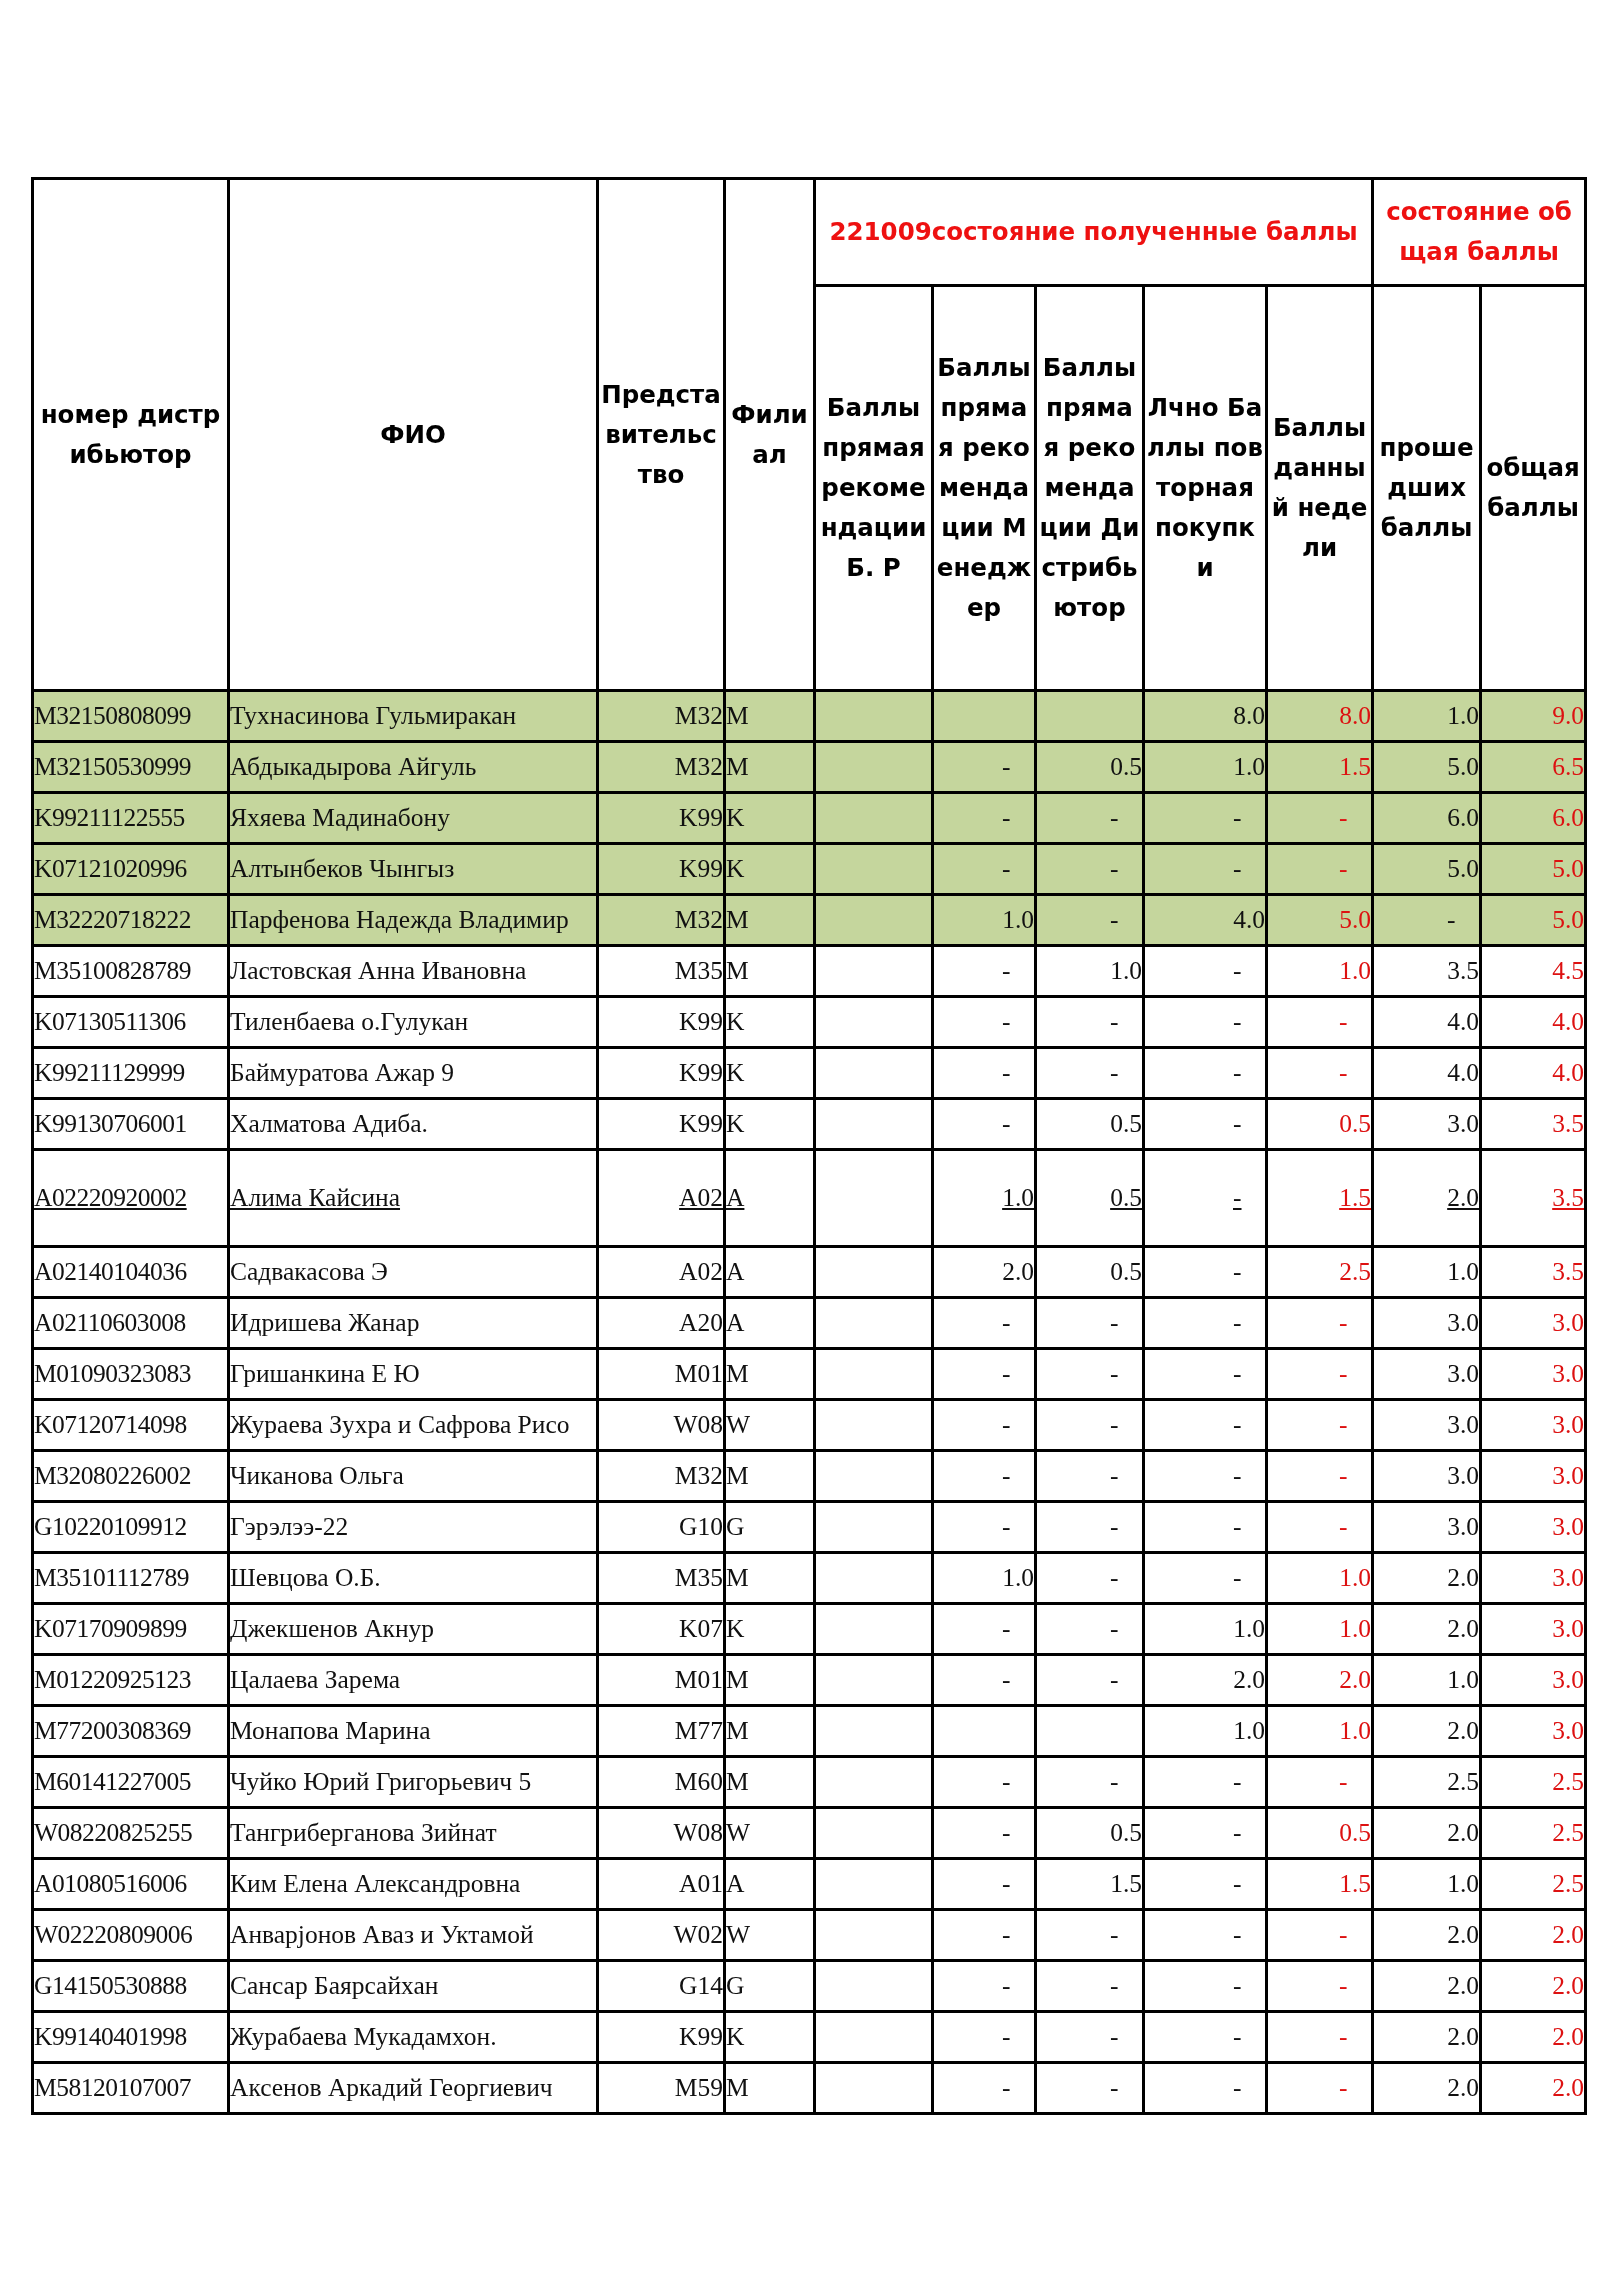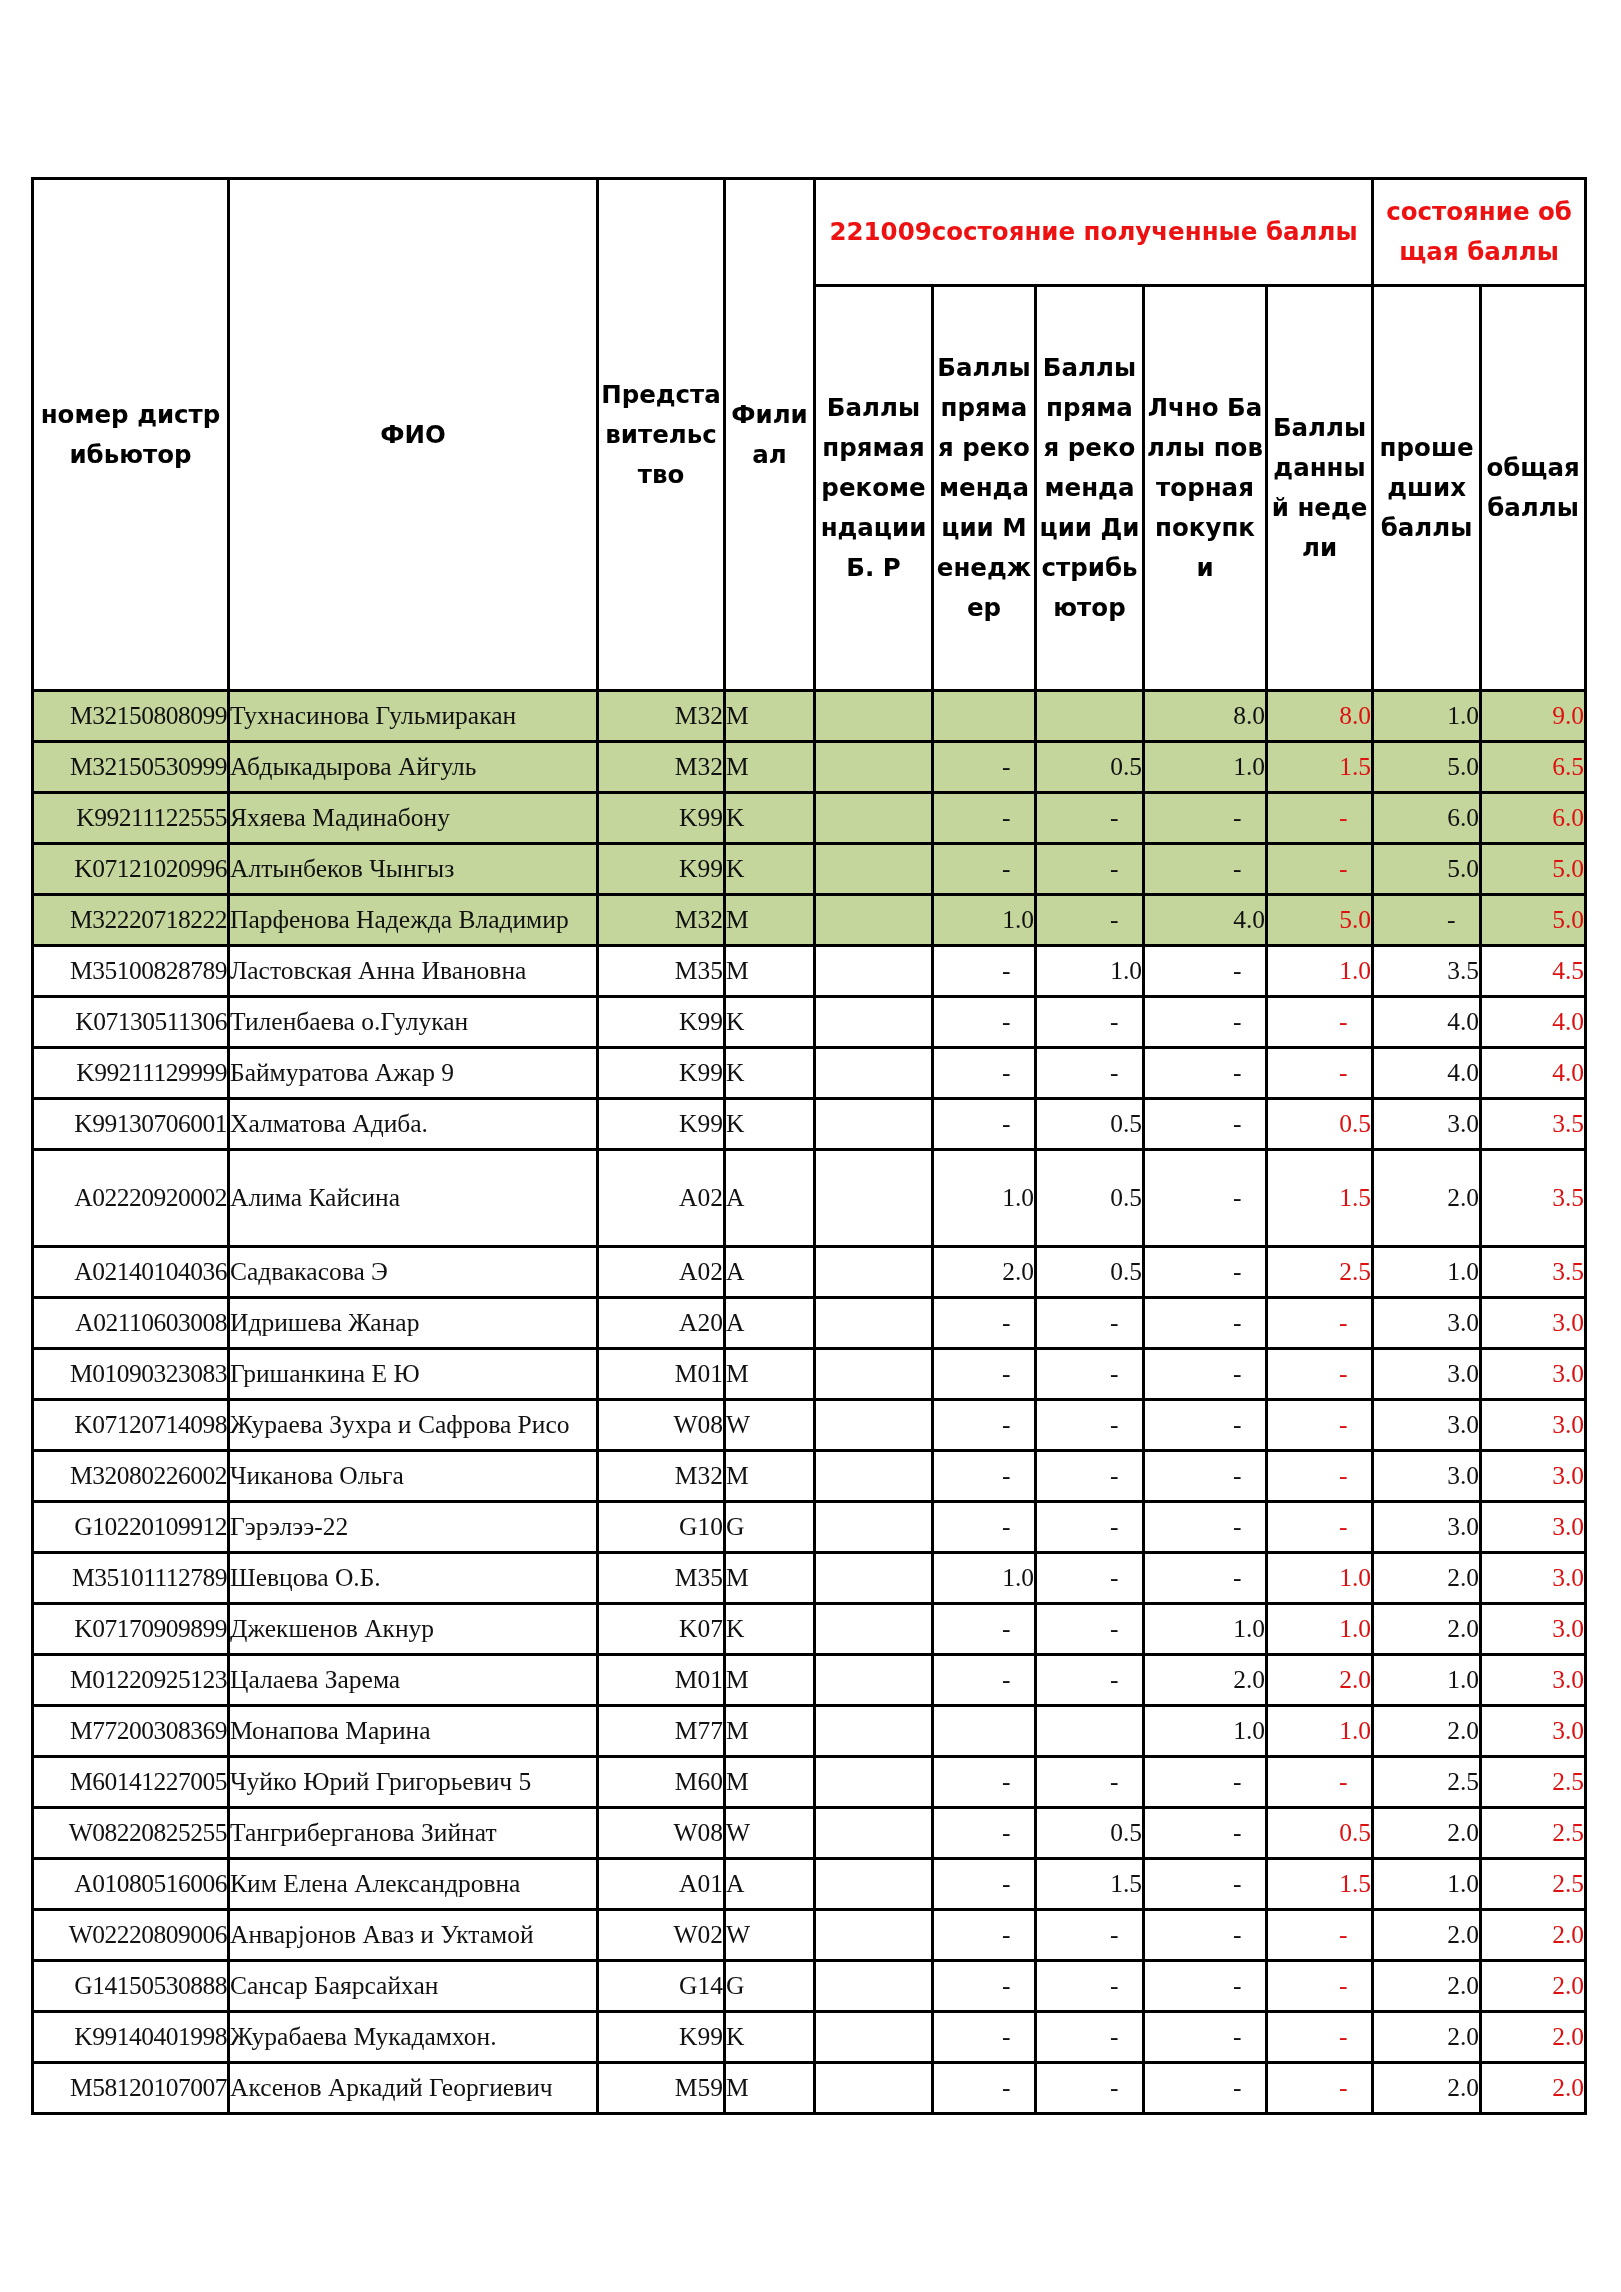--- a/index.html
+++ b/index.html
@@ -21,23 +21,23 @@
     font-family:"DejaVu Sans", sans-serif; font-weight:bold; font-size:24.5px;
     line-height:40px; text-align:center; vertical-align:middle; color:#000;
     white-space:normal !important; word-break:break-all;
   }
   th.red { color:#ee1111; }
   th .hw { display:block; padding:0 2px; }
   td {
     font-family:"Liberation Serif", serif; font-size:25.5px; color:#111;
     height:48px; vertical-align:middle;
   }
-  tr.tall td { height:94px; }
+  tr.tall td { height:94px;text-decoration:underline; }
   tr.green td { background:#c5d69d; }
-  td.c-id { text-align:right; letter-spacing:-0.5px; }
+  td.c-id { text-align:left; letter-spacing:-0.5px; }
   td.c-name { text-align:left; padding-left:3.9px; }
   td.c-rep { text-align:right; }
   td.c-br { text-align:left; padding-left:3.9px; }
   td.num { text-align:right; padding-right:19.6px; }
   td.num.dash { padding-right:23.5px; }
   td.red { color:#dd1111; }
 </style>
 </head>
 <body>
 

